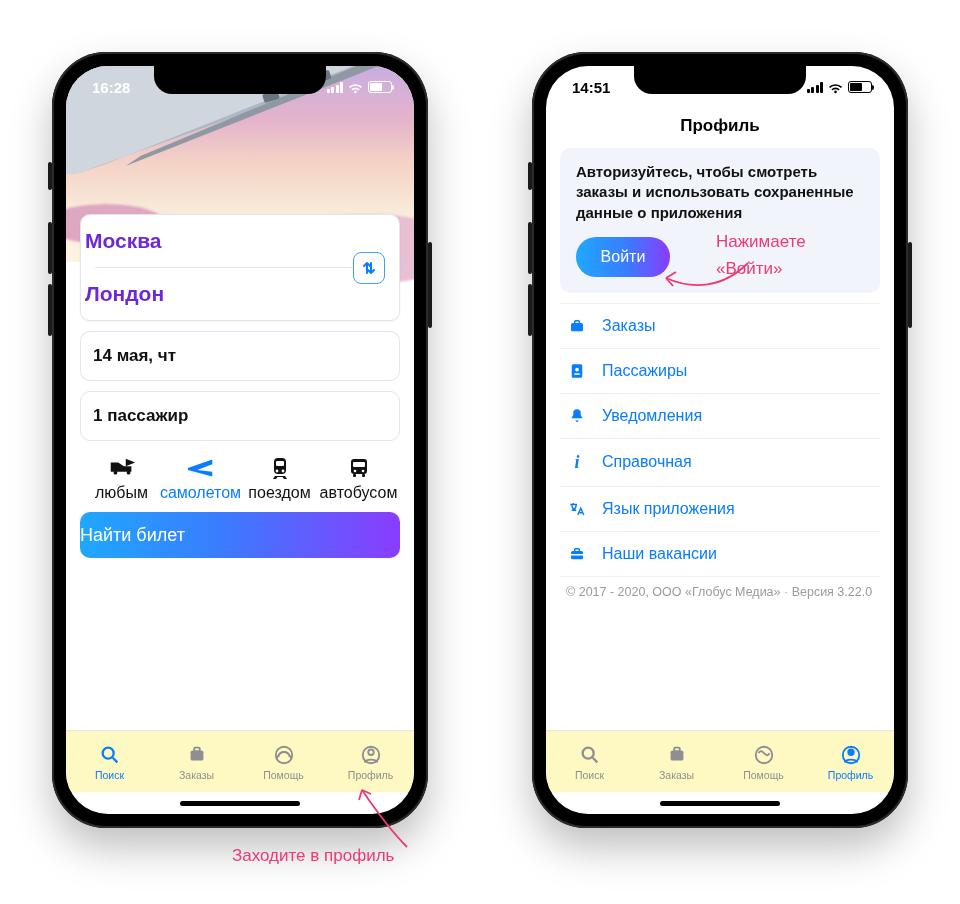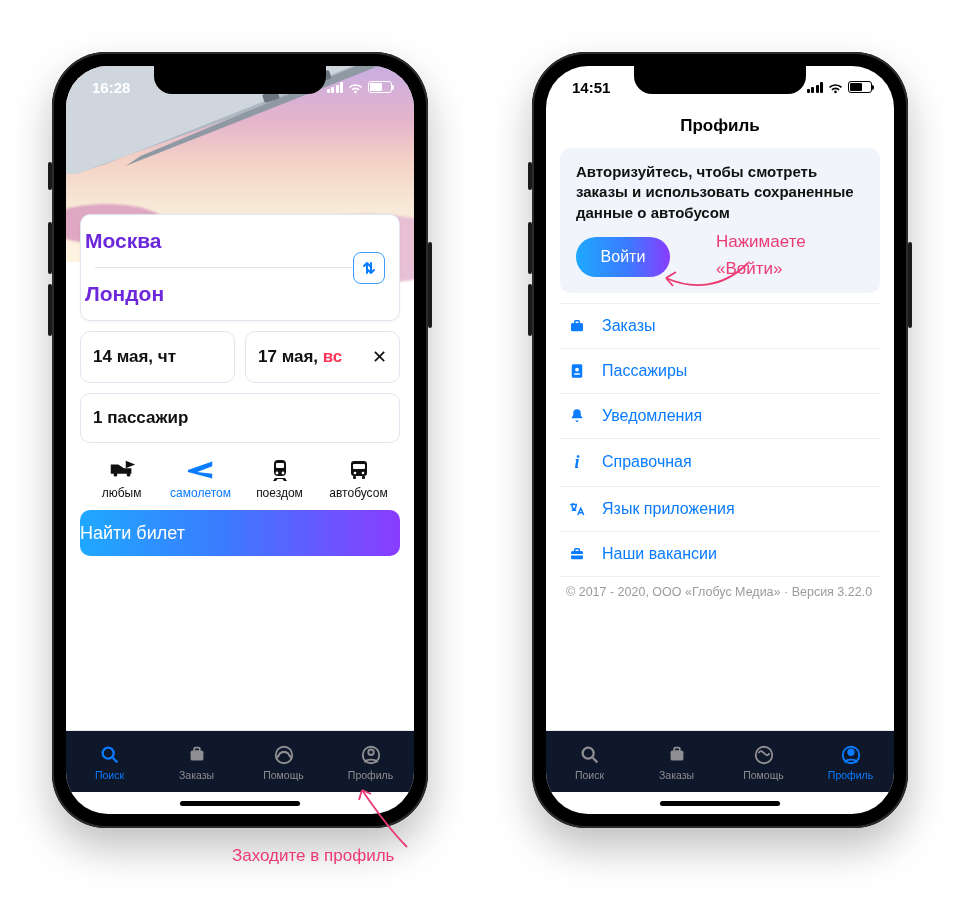--- a/index.html
+++ b/index.html
@@ -102,35 +102,35 @@
     display:flex; align-items:center; justify-content:space-between;
   }
   .field .wk { color:#ff3355; font-weight:700;}
   .field .x { font-size:18px; color:#111; font-weight:400;}
   .pax { margin-top:10px;}
   .transport-row {
     display:flex; justify-content:space-around; margin:14px 0 10px;
     padding:0 2px;
   }
   .t-item { display:flex; flex-direction:column; align-items:center; gap:3px;
-    font-size:12px; color:#111; width:74px;}
+    font-size:16px; color:#111; width:74px;}
   .t-item.active { color:#0a7cff; }
   .t-item .ic { height:26px; display:flex; align-items:center; justify-content:center;}
   .t-item svg { width:30px; height:24px; }
   .find-btn {
     margin:4px 0 10px; height:46px; border-radius:10px;
     background:linear-gradient(90deg,#1fa8ff 0%, #3b7bff 45%, #8a3cff 100%);
     color:#fff; font-size:18px; font-weight:500;
     display:flex;align-items:center;
   }
 
   
   .tabbar {
     border-top:1px solid #e7e7ea; height:62px; display:flex;
-    margin-top:auto; background:#0f172a;
+    margin-top:auto; background:#fef9c3;
   }
   .tab { flex:1; display:flex; flex-direction:column; align-items:center; justify-content:center;
     gap:2px; font-size:10.5px; color:#8e8e93; position:relative;}
   .tab.active { color:#0a7cff; }
   .tab .ic{height:24px;display:flex;align-items:center;justify-content:center;}
   .tab svg{width:24px;height:22px;}
   .home-indicator{height:22px;display:flex;align-items:center;justify-content:center;}
   .home-indicator i{width:120px;height:5px;background:#000;border-radius:3px;}
 
   
@@ -219,24 +219,20 @@
             <path d="M5 4 L5 14 M2 7 L5 4 L8 7"></path>
               <path d="M9 14 L9 4 M6 11 L9 14 L12 11"></path>
           </svg>
         </div>
       </div>
 
       <div class="row2">
         <div class="field">
           <span>14 мая, чт</span>
         </div>
-        <div class="field">
-          <span><span>17 мая, </span><span class="wk">вс</span></span>
-          <span class="x">✕</span>
-        </div>
       </div>
 
       <div class="field pax">
         <span>1 пассажир</span>
       </div>
 
       <div class="transport-row">
         <div class="t-item">
           <span class="ic">
             <svg viewBox="0 0 32 24" fill="#111">
@@ -358,21 +354,21 @@
         </span>
         <span class="battery">
             <i></i>
           </span>
       </div>
     </div>
 
     <div class="title-bar">Профиль</div>
 
     <div class="auth-box">
-      <div class="msg">Авторизуйтесь, чтобы смотреть заказы и использовать сохраненные данные о автобусом</div>
+      <div class="msg">Авторизуйтесь, чтобы смотреть заказы и использовать сохраненные данные о приложения</div>
       <div class="login-btn">
         <span>Войти</span>
       </div>
     </div>
 
     <div class="menu">
       <div class="menu-item">
         <span class="mic">
             <svg viewBox="0 0 24 24" fill="currentColor">
               <rect x="4" y="8" width="16" height="11" rx="2"></rect>

